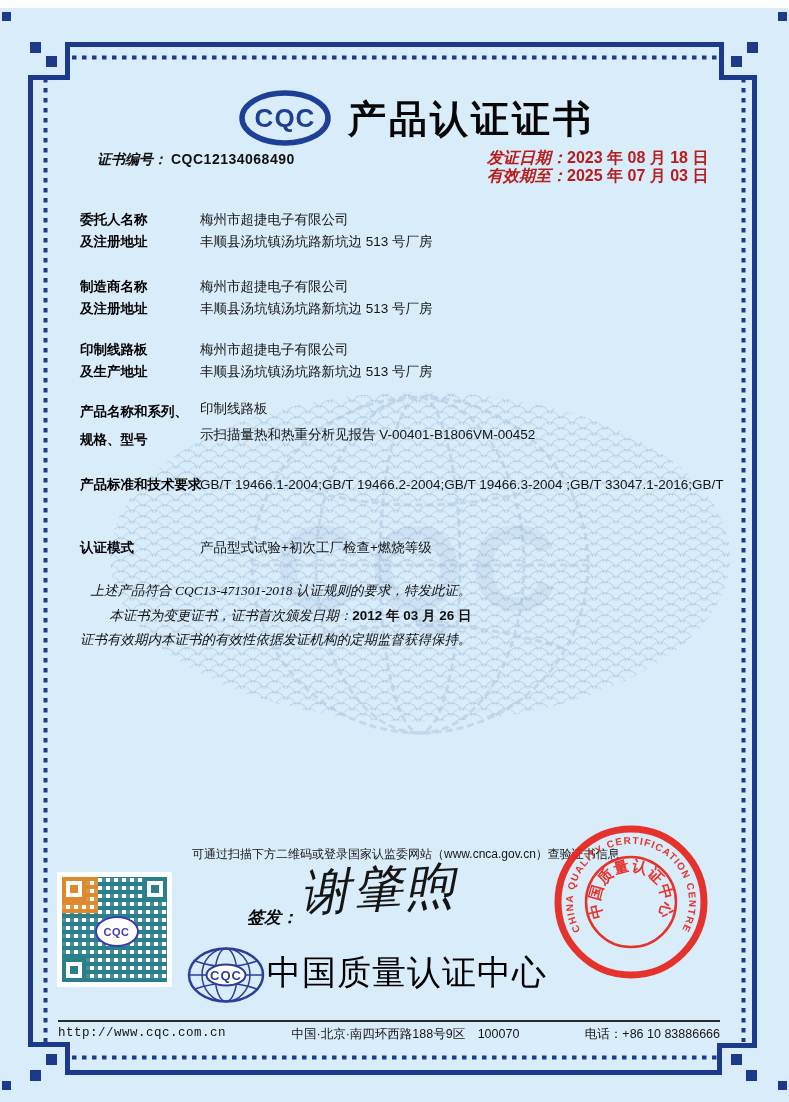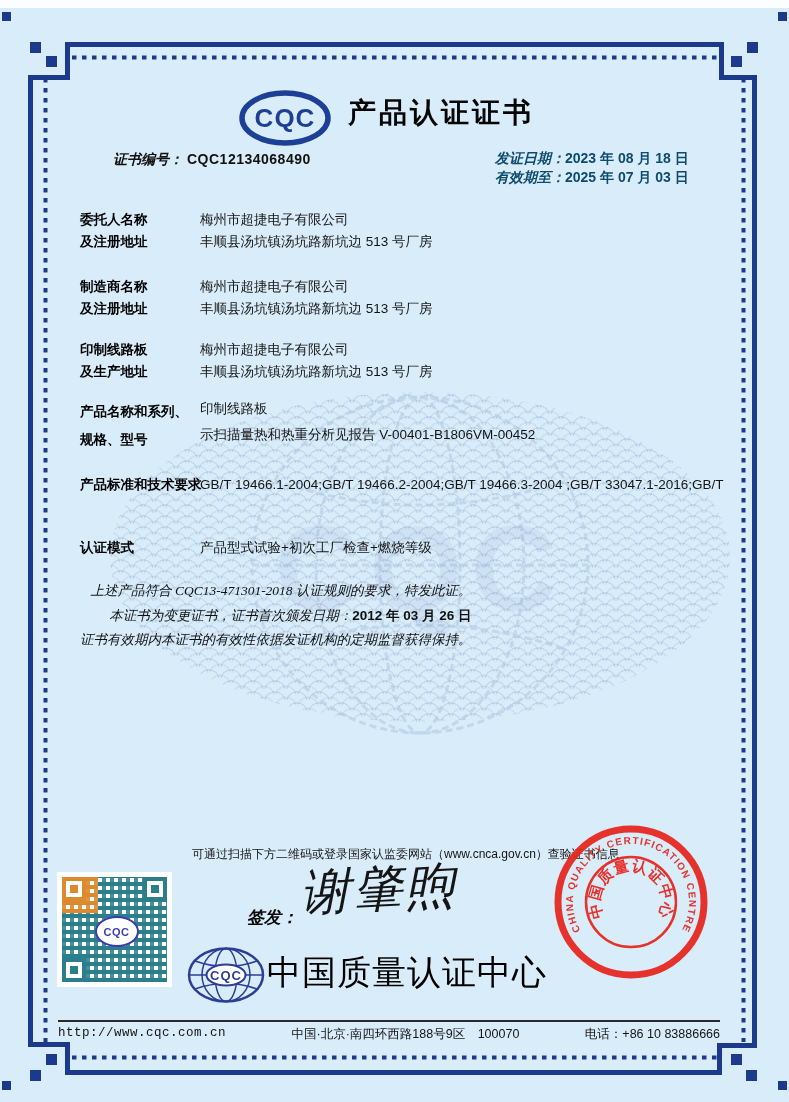--- a/index.html
+++ b/index.html
@@ -9,25 +9,25 @@
   .white-top{left:0;top:0;width:789px;height:8px;background:#fcfdfe;}
   svg{display:block;}
   .frame{left:0;top:0;pointer-events:none;}
   
   .scales{left:110px;top:392px;width:620px;height:330px;border-radius:50%;
     background-image:
       radial-gradient(circle at 50% 118%, transparent 54%, rgba(49,86,150,.13) 56%, rgba(49,86,150,.13) 62%, transparent 64%),
       radial-gradient(circle at 50% 118%, transparent 54%, rgba(49,86,150,.10) 56%, rgba(49,86,150,.10) 62%, transparent 64%);
     background-size:22px 11px,22px 11px;background-position:0 0,11px 5.5px;}
   
-  .title{left:348px;top:94px;font-size:28px;font-weight:bold;letter-spacing:3px;color:#060606;}
-  .certno{left:97px;top:151px;font-size:14px;margin-left:16px;}
+  .title{left:348px;top:94px;font-size:38px;font-weight:bold;letter-spacing:3px;color:#060606;}
+  .certno{left:97px;top:151px;font-size:14px;}
   .kai{font-family:"Liberation Serif",serif;font-style:italic;font-weight:bold;}
   .certno .v{font-weight:bold;letter-spacing:.5px;margin-left:4px;}
-  .dates{left:487px;top:149px;font-size:14px;color:#0c4a6e;line-height:18px;white-space:nowrap;margin-left:8px;}
+  .dates{left:487px;top:149px;font-size:16px;color:#b91c1c;line-height:18px;white-space:nowrap;}
   .dates .v{font-weight:bold;}
   
   .f-label{position:absolute;left:80px;width:120px;font-weight:bold;font-size:13.5px;line-height:22px;color:#000;white-space:nowrap;}
   .f-value{position:absolute;left:200px;width:552px;font-size:13.5px;line-height:22px;color:#141414;white-space:nowrap;}
   .stmt{left:80px;top:579px;font-size:13.5px;line-height:24.5px;color:#101010;
         font-family:"Liberation Serif",serif;font-style:italic;white-space:nowrap;text-align:right;}
   .stmt .stmt-date{font-style:normal;font-weight:bold;font-family:Liberation Sans, sans-serif;}
   .note{left:192px;top:846px;font-size:12px;color:#151515;white-space:nowrap;}
   
   .qr{left:57px;top:872px;width:115px;height:115px;background:#fff;}

